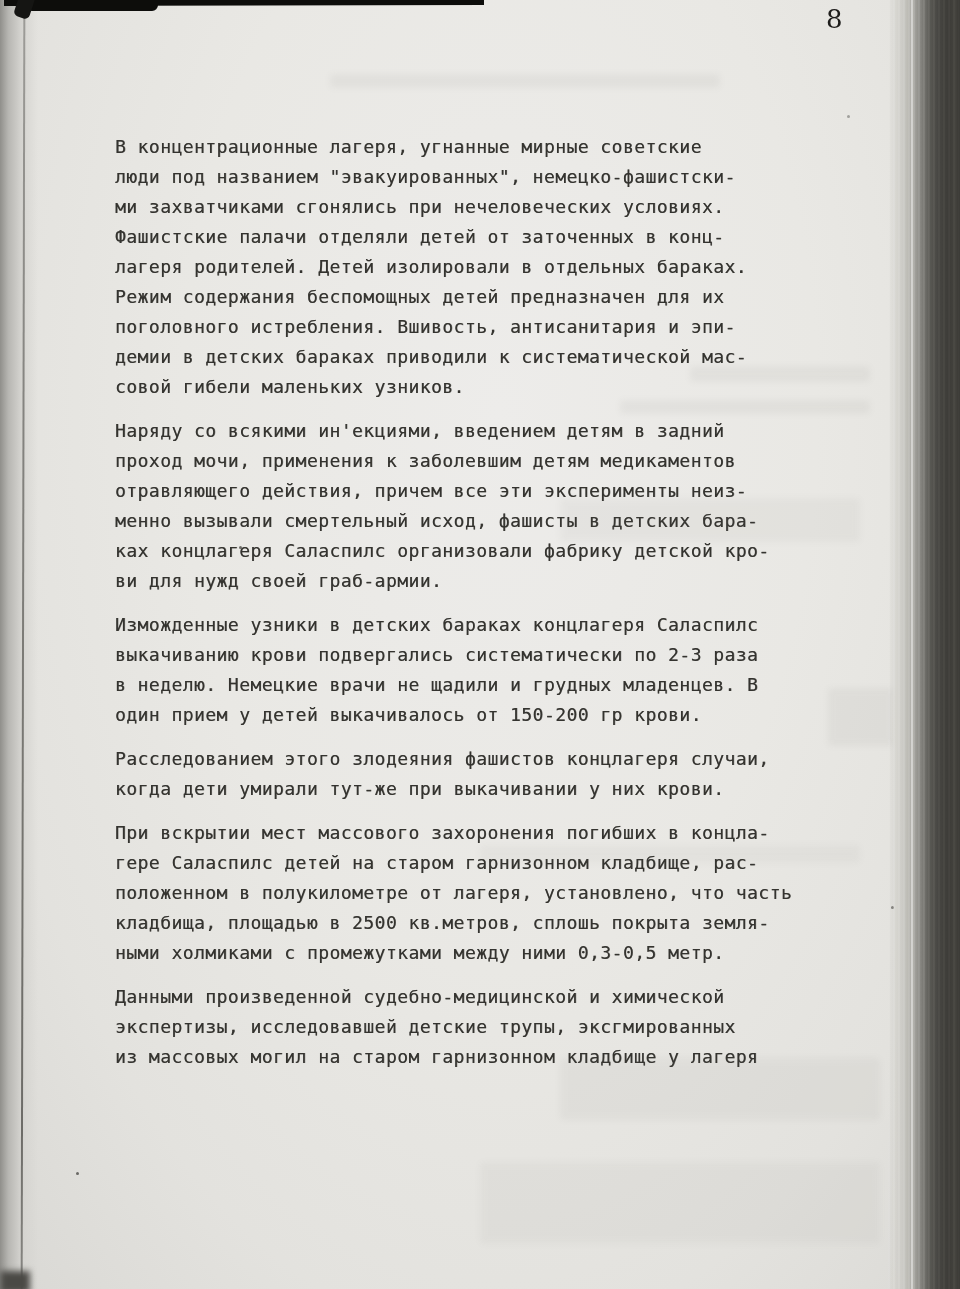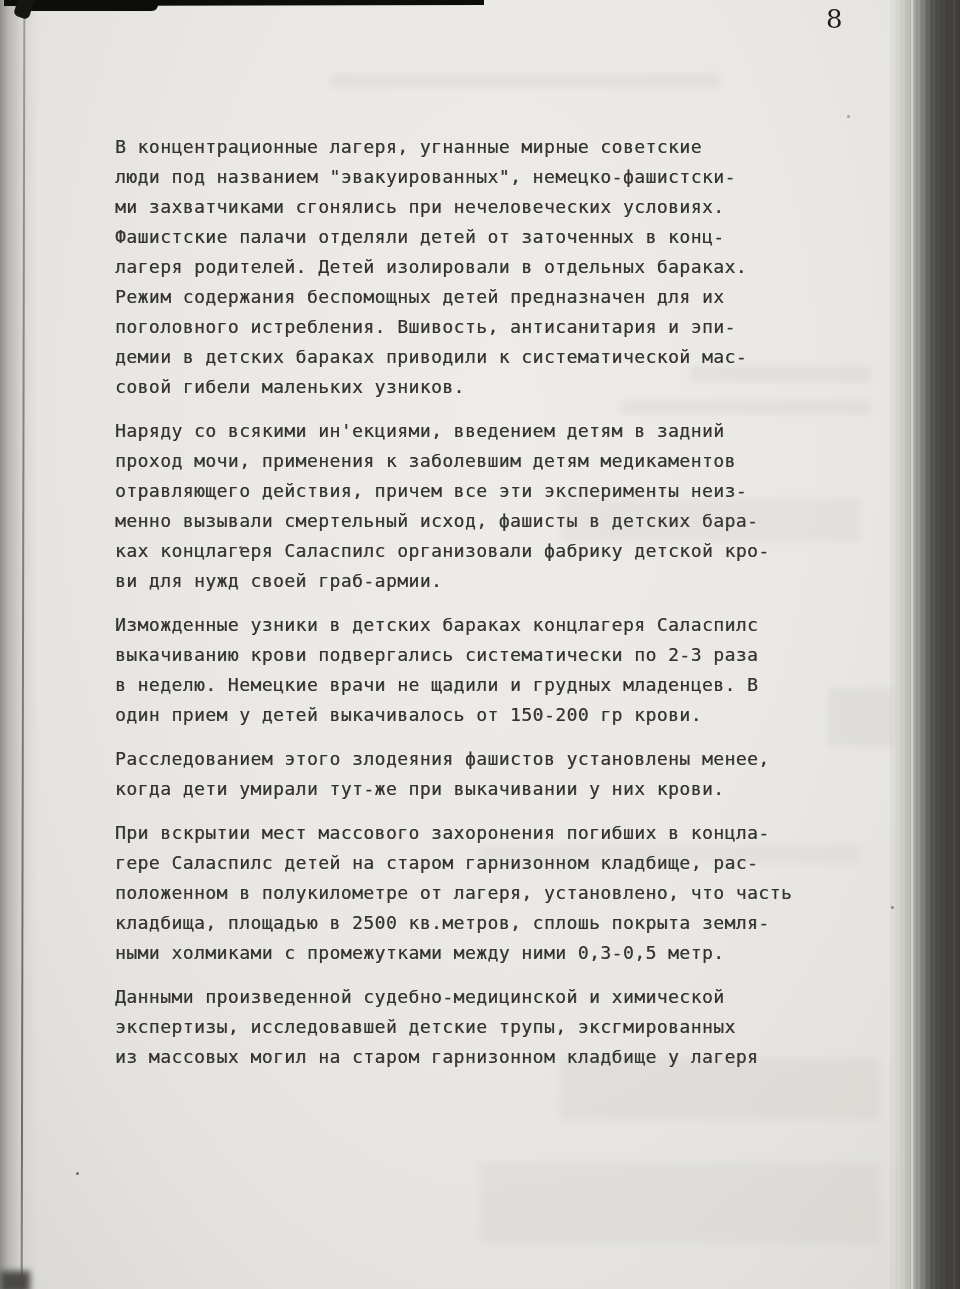--- a/index.html
+++ b/index.html
@@ -139,21 +139,21 @@
     <p class="para">Наряду со всякими ин'екциями, введением детям в задний
 проход мочи, применения к заболевшим детям медикаментов
 отравляющего действия, причем все эти эксперименты неиз-
 менно вызывали смертельный исход, фашисты в детских бара-
 ках концлагеря Саласпилс организовали фабрику детской кро-
 ви для нужд своей граб-армии.</p>
     <p class="para">Изможденные узники в детских бараках концлагеря Саласпилс
 выкачиванию крови подвергались систематически по 2-3 раза
 в неделю. Немецкие врачи не щадили и грудных младенцев. В
 один прием у детей выкачивалось от 150-200 гр крови.</p>
-    <p class="para">Расследованием этого злодеяния фашистов установлены менее,
+    <p class="para">Расследованием этого злодеяния фашистов концлагеря случаи,
 когда дети умирали тут-же при выкачивании у них крови.</p>
     <p class="para">При вскрытии мест массового захоронения погибших в концла-
 гере Саласпилс детей на старом гарнизонном кладбище, рас-
 положенном в полукилометре от лагеря, установлено, что часть
 кладбища, площадью в 2500 кв.метров, сплошь покрыта земля-
 ными холмиками с промежутками между ними 0,3-0,5 метр.</p>
     <p class="para">Данными произведенной судебно-медицинской и химической
 экспертизы, исследовавшей детские трупы, эксгмированных
 из массовых могил на старом гарнизонном кладбище у лагеря</p>
   </div>

